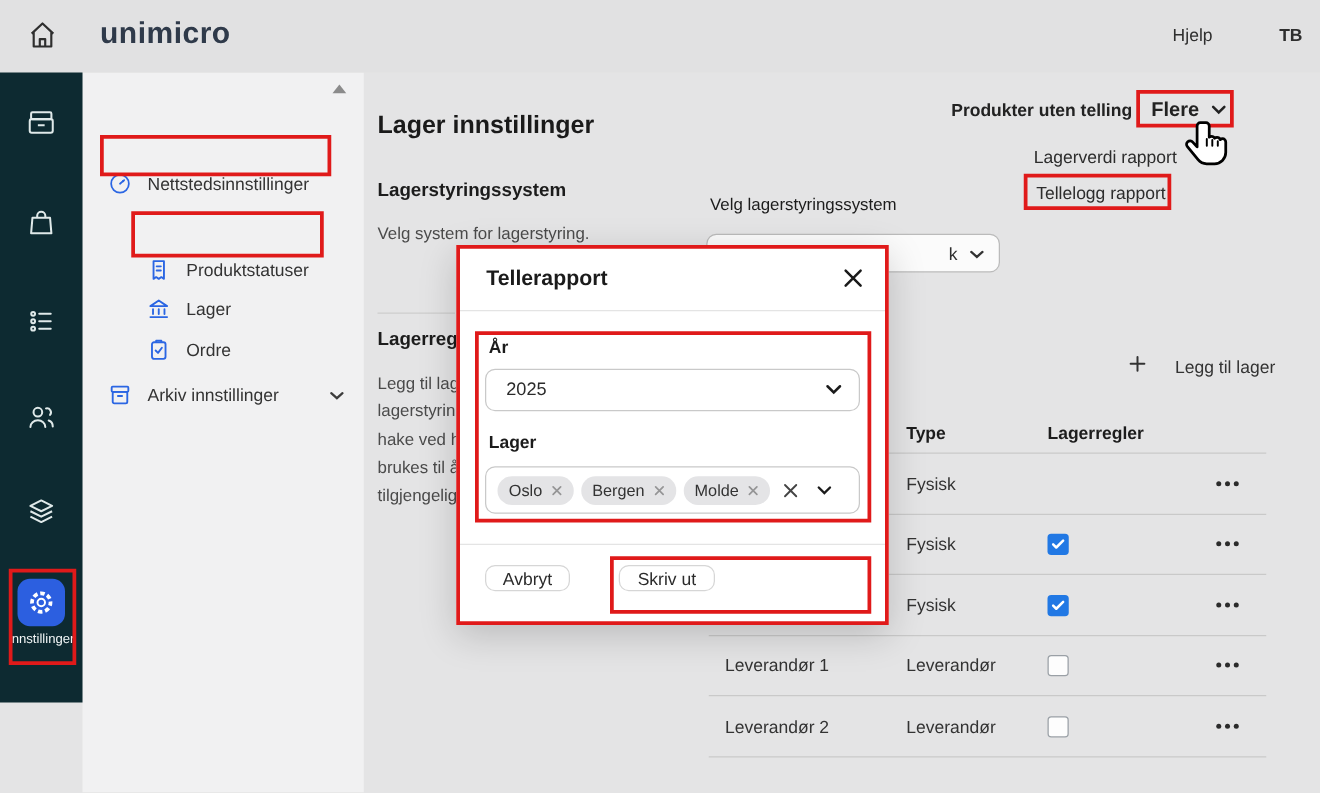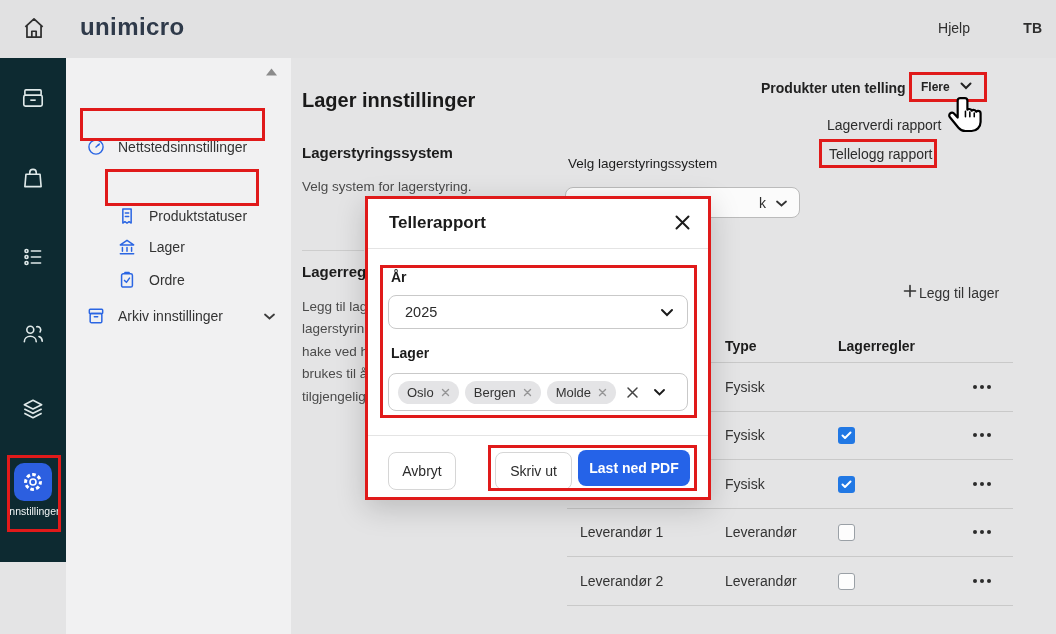--- a/index.html
+++ b/index.html
@@ -32,36 +32,36 @@
   #nav1{left:20px;top:113px}
   #nav2{left:51px;top:146px}
   #nav3{left:51px;top:177px}
   #nav4{left:51px;top:210px}
   #nav5{left:20px;top:246px}
   .nav-chev{margin-left:28px;display:flex}
 
   
   #page-title{position:absolute;left:302px;top:76px;font-size:20px;font-weight:700;color:#1a1a1a;z-index:5}
   #products-btn{position:absolute;left:761px;top:80px;font-size:14px;font-weight:600;color:#222;z-index:5;cursor:pointer}
-  #flere-btn{position:absolute;left:921px;top:80px;display:flex;align-items:center;gap:9px;font-size:12px;font-weight:600;color:#222;z-index:5;cursor:pointer}
+  #flere-btn{position:absolute;left:921px;top:80px;display:flex;align-items:center;gap:9px;font-size:16px;font-weight:600;color:#222;z-index:5;cursor:pointer}
   #menu-item-1{position:absolute;left:827px;top:117px;font-size:14px;color:#2c2c2c;z-index:5;cursor:pointer}
   #menu-item-2{position:absolute;left:829px;top:146px;font-size:14px;color:#2c2c2c;z-index:5;cursor:pointer}
 
   #sec1-h{position:absolute;left:302px;top:144px;font-size:15px;font-weight:700;color:#1c1c1c;z-index:5}
   #sec1-p{position:absolute;left:302px;top:179px;font-size:13.5px;color:#4b4b4b;z-index:5}
   #sys-label{position:absolute;left:568px;top:156px;font-size:13.5px;font-weight:400;color:#1c1c1c;z-index:5}
   #sys-select{position:absolute;left:565px;top:187px;width:235px;height:31px;background:#fbfbfb;border:1px solid #bbb;
               border-radius:8px;box-sizing:border-box;z-index:6;display:flex;align-items:center;justify-content:flex-end;
               gap:9px;padding-right:11px;font-size:14px;color:#2e2e2e;cursor:pointer}
   #sec-divider{position:absolute;left:302px;top:250px;width:62px;height:1px;background:#cdcdcd;z-index:4}
   #sec2-h{position:absolute;left:302px;top:263px;font-size:15px;font-weight:700;color:#1c1c1c;z-index:4;white-space:nowrap}
   #sec2-p{position:absolute;left:302px;top:296px;font-size:13.5px;color:#4b4b4b;line-height:22.4px;z-index:4;white-space:nowrap}
 
   
-  #add-lager{position:absolute;left:903px;top:284px;display:flex;align-items:center;gap:2px;font-size:14px;font-weight:500;
+  #add-lager{position:absolute;left:903px;top:284px;display:flex;align-items:center;gap:23px;font-size:14px;font-weight:500;
              color:#333;z-index:5;cursor:pointer}
   #lager-table{position:absolute;left:567px;top:330px;width:446px;height:276px;z-index:4}
   .th{position:absolute;top:8px;font-size:14px;font-weight:700;color:#1c1c1c}
   #th-type{left:158px}#th-rules{left:271px}
   #thead-line{position:absolute;left:0;top:32px;width:446px;height:1px;background:#c9c9c9}
   .trow{position:absolute;left:0;width:446px;height:48px;border-bottom:1px solid #c9c9c9;display:flex;align-items:center}
   #trow0{top:33px}#trow1{top:81px}#trow2{top:130px}#trow3{top:178px}#trow4{top:227px}
   .c-name{position:absolute;left:13px;font-size:14px;color:#333}
   .c-type{position:absolute;left:158px;font-size:14px;color:#333}
   .c-check{position:absolute;left:271px}
@@ -86,21 +86,21 @@
                padding-left:16px;cursor:pointer}
   #year-select .chev{position:absolute;right:13px}
   #lager-label{position:absolute;left:23px;top:146px;font-size:14px;font-weight:700;color:#1b1b1b}
   #multisel{position:absolute;left:20px;top:174px;width:300px;height:38px;background:#fff;border:1px solid #c9c9c9;
             border-radius:8px;box-sizing:border-box;display:flex;align-items:center;padding:0 9px;gap:6px;cursor:pointer}
   .chip{display:flex;align-items:center;gap:7px;background:#e4e4e6;border-radius:13px;padding:4px 9px;font-size:13px;color:#333}
   .chip-x{display:flex;opacity:.55;cursor:pointer}
   #msel-clear{display:flex;margin-left:4px;cursor:pointer}
   #msel-chev{display:flex;margin-left:8px}
   #modal-footer-hr{position:absolute;left:0;top:236px;width:100%;height:1px;background:#e4e4e4}
-  .btn{position:absolute;top:253px;height:38px;border-radius:8px;font-size:14px;font-family:"Liberation Sans",sans-serif;cursor:pointer}
+  .btn{position:absolute;top:253px;height:21px;border-radius:8px;font-size:14px;font-family:"Liberation Sans",sans-serif;cursor:pointer}
   #btn-cancel{left:20px;width:68px;background:#fff;border:1px solid #d6d6d6;color:#2b2b2b}
   #btn-print{left:127px;width:77px;background:#fff;border:1px solid #d6d6d6;color:#2b2b2b}
   #btn-pdf{left:210px;top:251px;width:112px;height:36px;background:#2563e8;border:none;color:#fff;font-weight:700}
 
   
   .red-box{position:absolute;border:3px solid #e01a1a;box-sizing:border-box;z-index:100;pointer-events:none}
   #rb-salg{left:80px;top:108px;width:185px;height:33px}
   #rb-lager{left:105px;top:169px;width:154px;height:37px}
   #rb-gear{left:7px;top:455px;width:54px;height:77px}
   #rb-flere{left:909px;top:72px;width:78px;height:30px}
@@ -390,21 +390,20 @@
           <svg width="13" height="9" viewBox="0 0 13 9" fill="none" stroke="#1b1b1b" stroke-width="1.9" stroke-linecap="round">
             <path d="M2 2 L6.5 6.5 L11 2"></path>
           </svg>
         </span>
     </div>
 
     <div id="fieldbox" class="red-box"></div>
     <div id="modal-footer-hr"></div>
     <button class="btn" id="btn-cancel">Avbryt</button>
     <button class="btn" id="btn-print">Skriv ut</button>
-    <button class="btn" id="btn-pdf">Last ned PDF</button>
   </div>
 
   <div class="red-box" id="rb-salg"></div>
   <div class="red-box" id="rb-lager"></div>
   <div class="red-box" id="rb-gear"></div>
   <div class="red-box" id="rb-flere"></div>
   <div class="red-box" id="rb-tellelogg"></div>
   <div class="red-box" id="rb-buttons"></div>
 
   <span id="cursor-hand">

